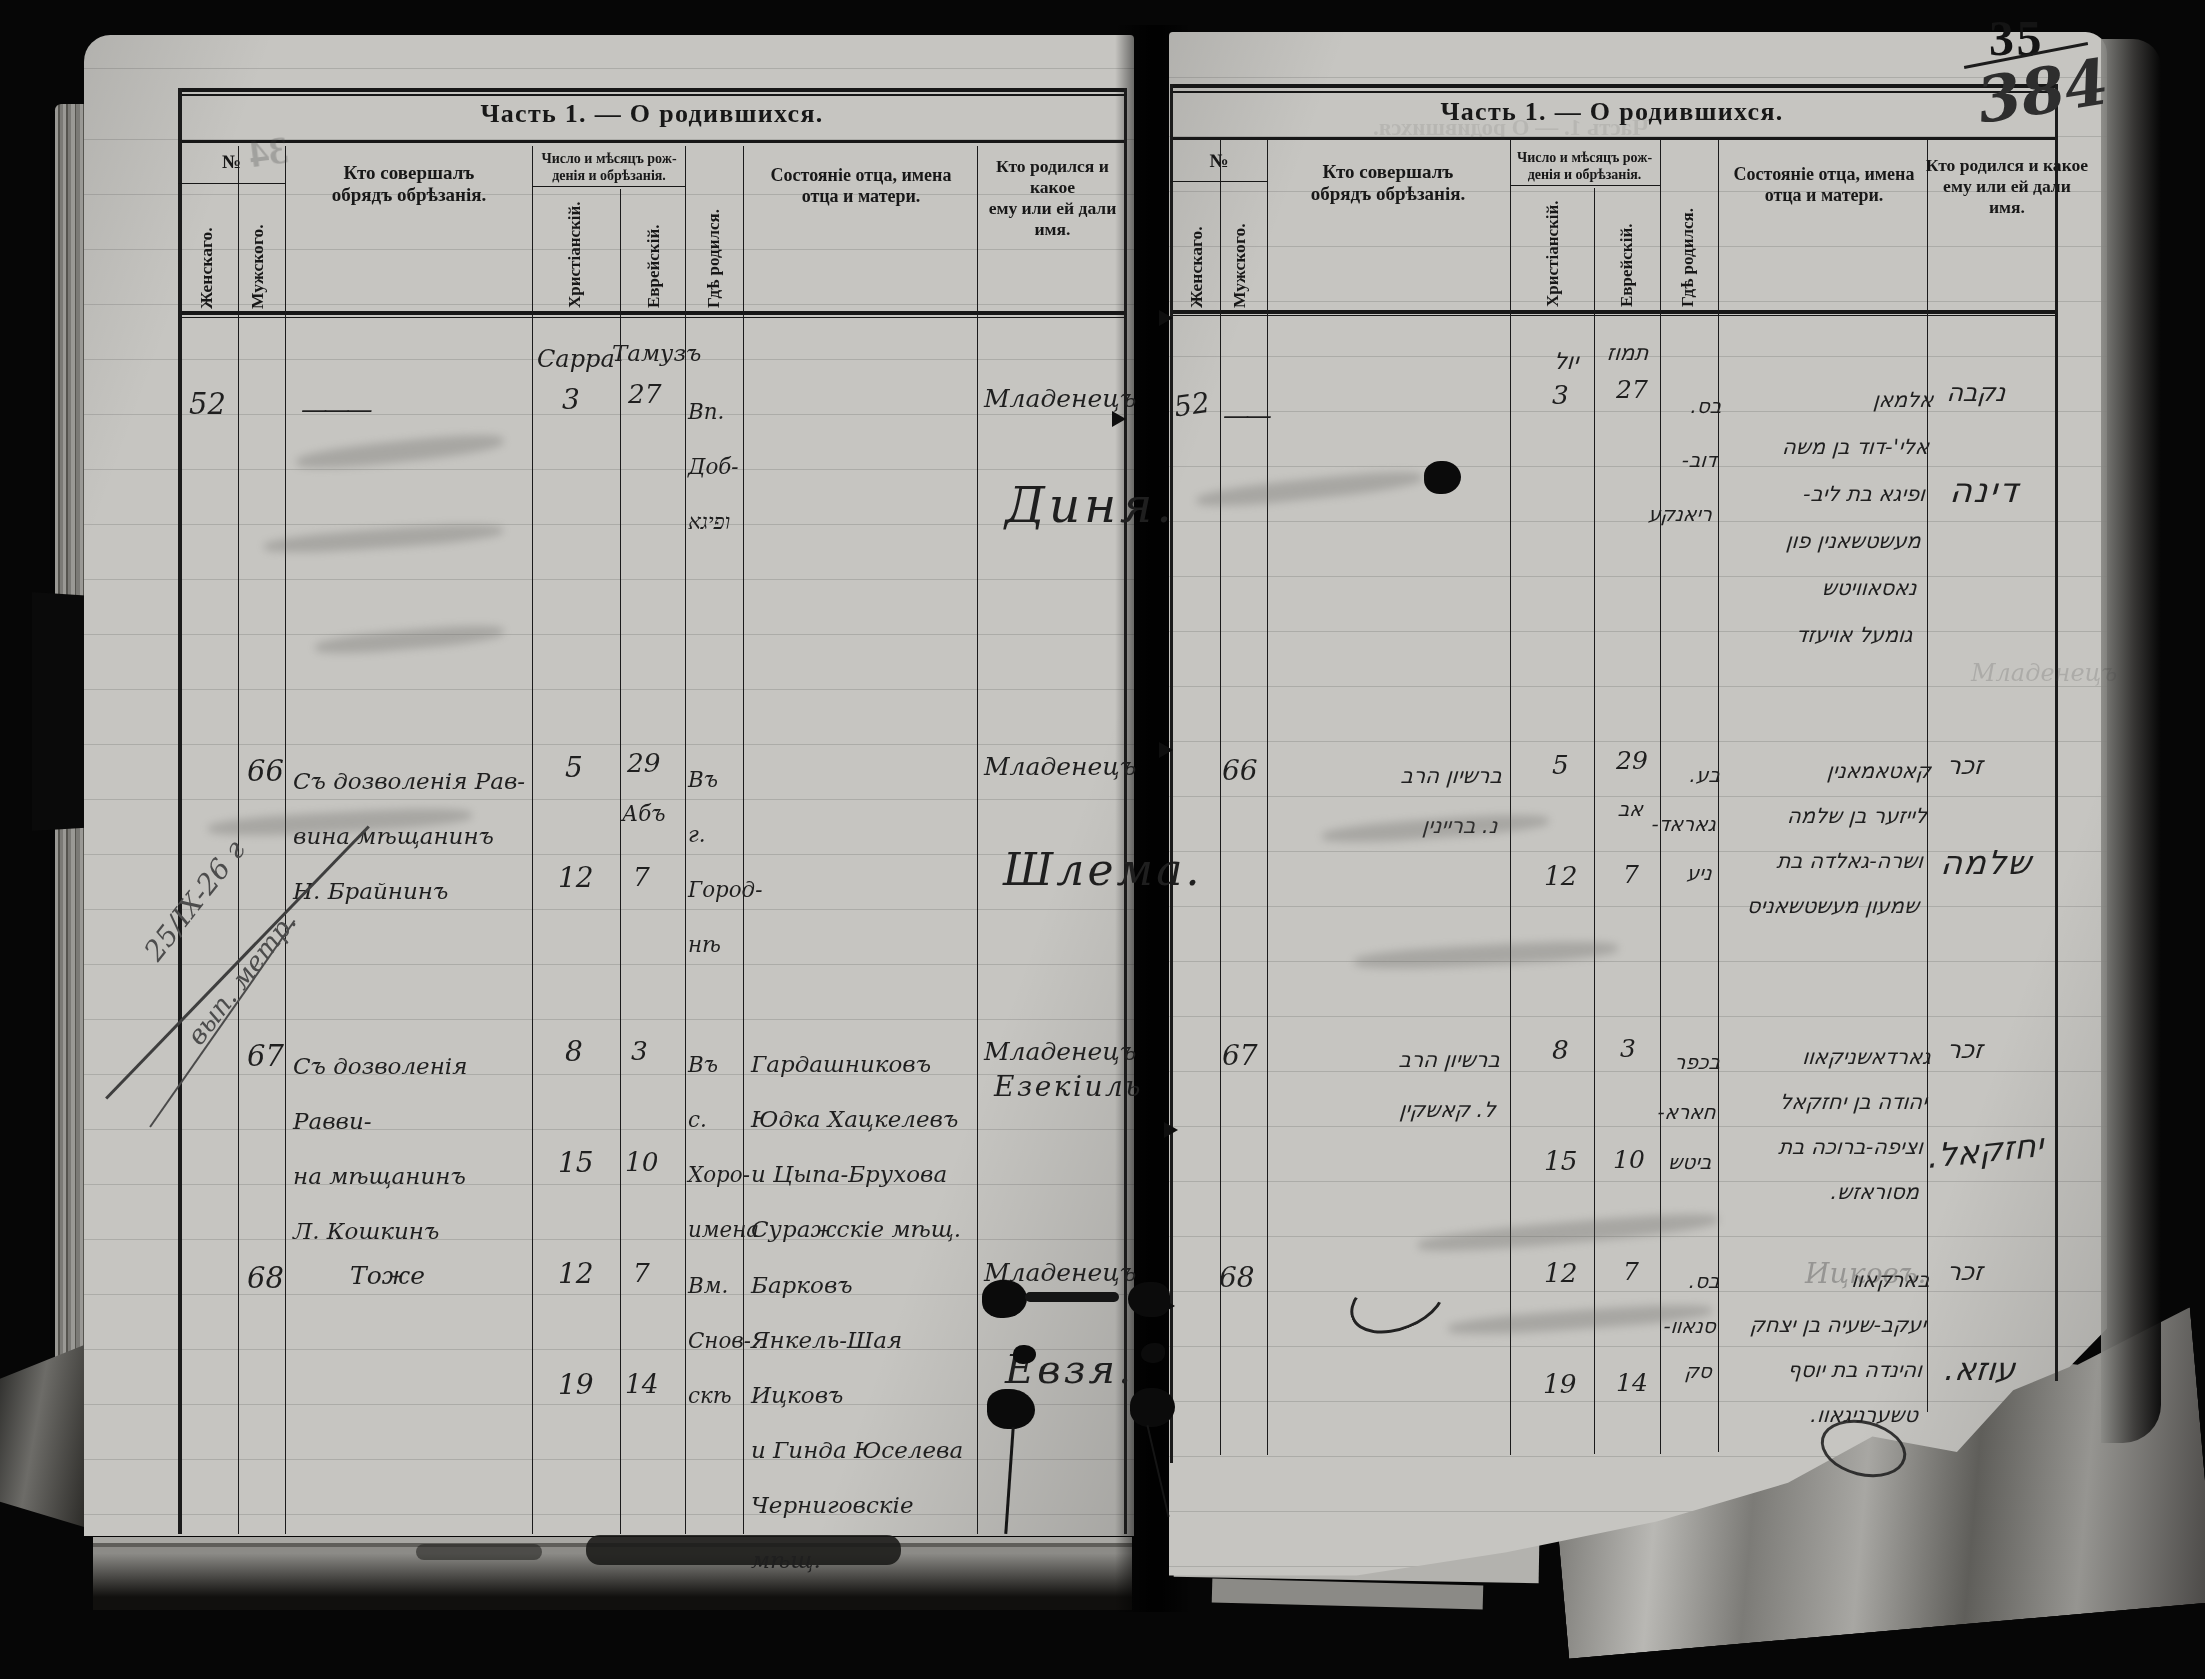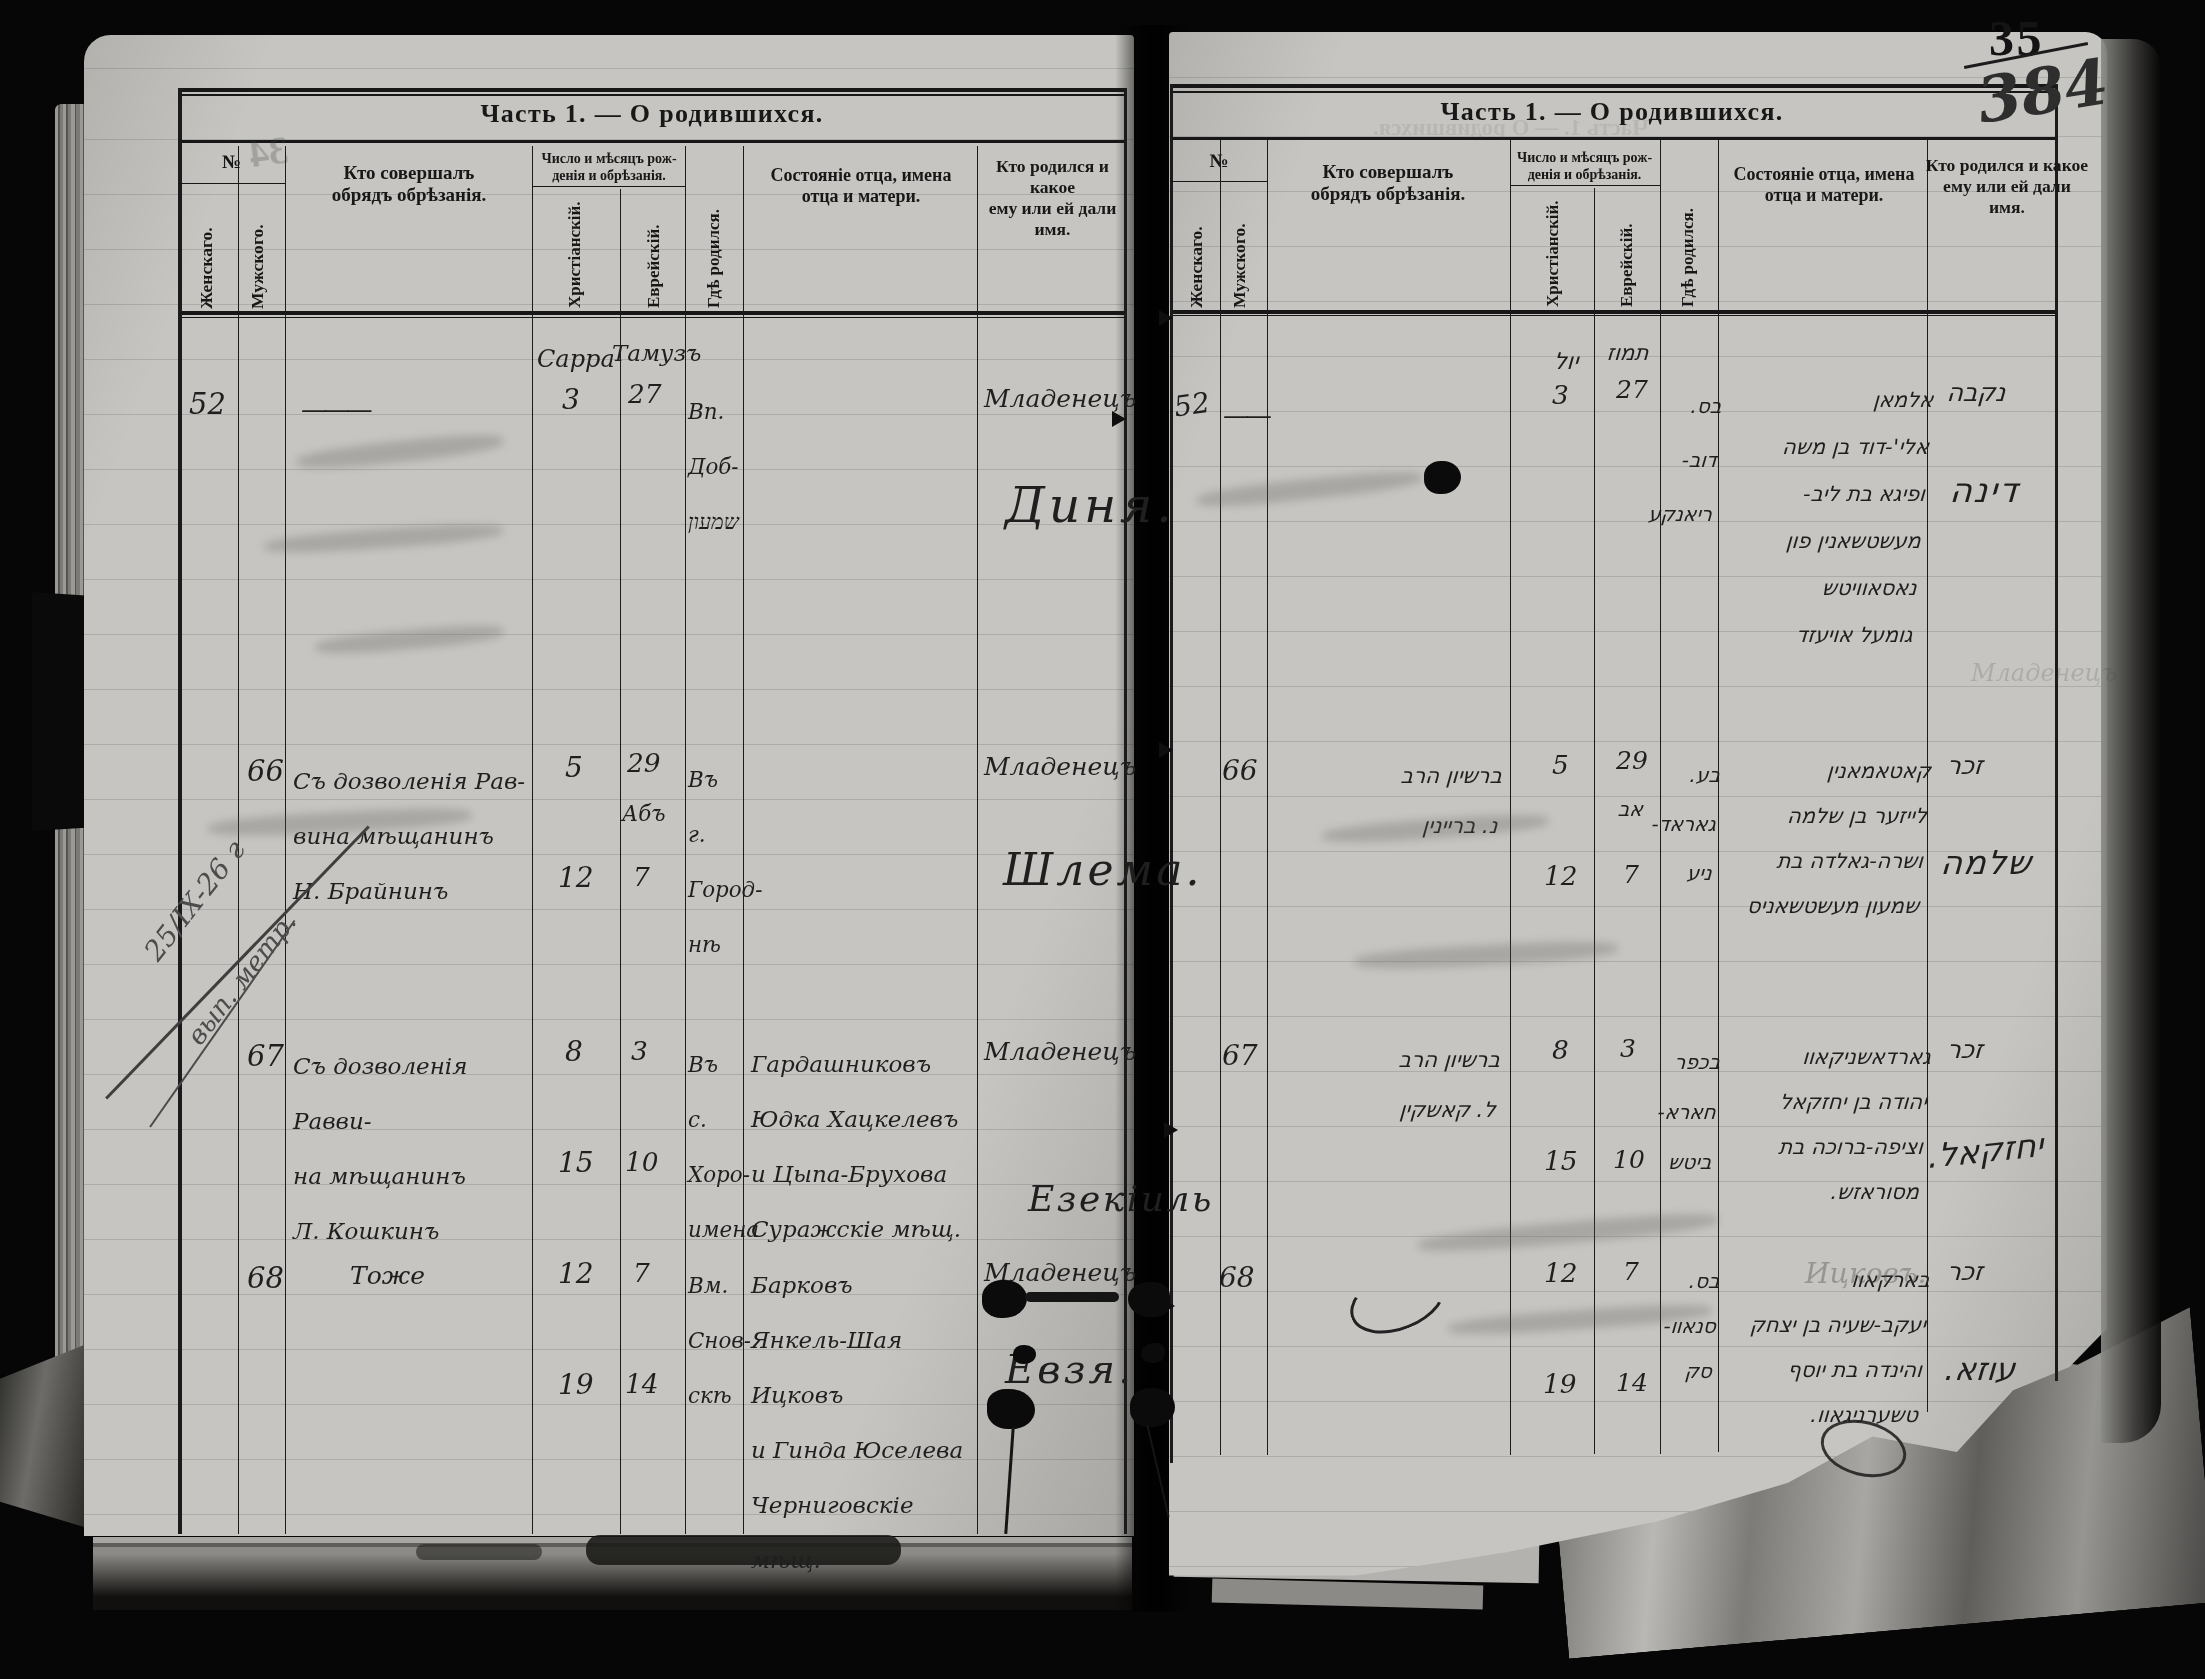--- a/index.html
+++ b/index.html
@@ -106,21 +106,21 @@
 
   <div class="hw abs" style="left:537px;top:345px;font-size:24px;">Сарра</div>
   <div class="hw abs" style="left:612px;top:340px;font-size:23px;">Тамузъ</div>
 
   <div class="hw abs" style="left:189px;top:387px;font-size:29px;">52</div>
   <div class="hw abs" style="left:301px;top:393px;font-size:26.4px;letter-spacing:-3.8px;">———</div>
   <div class="hw abs" style="left:562px;top:383px;font-size:28px;">3</div>
   <div class="hw abs" style="left:628px;top:378px;font-size:26.4px;">27</div>
   <div class="hw abs" style="left:688px;top:384px;width:54px;font-size:21.4px;line-height:55px;">Вп.
 Доб-
-שמעון</div>
+ופיגא</div>
   <div class="hw abs" style="left:984px;top:384px;font-size:25px;">Младенецъ</div>
   <div class="hw abs" style="left:1005px;top:477px;font-size:49px;letter-spacing:3.8px;">Диня.</div>
 
   <div class="hw abs" style="left:247px;top:754px;font-size:29px;">66</div>
   <div class="hw abs" style="left:293px;top:754px;width:234px;font-size:23px;line-height:55px;">Съ дозволенія Рав-
 вина мѣщанинъ
 Н. Брайнинъ</div>
   <div class="hw abs" style="left:565px;top:751px;font-size:28px;">5</div>
   <div class="hw abs" style="left:558px;top:861px;font-size:28px;">12</div>
   <div class="hw abs" style="left:627px;top:747px;font-size:26.4px;">29</div>
@@ -141,21 +141,21 @@
   <div class="hw abs" style="left:631px;top:1035px;font-size:26.4px;">3</div>
   <div class="hw abs" style="left:625px;top:1146px;font-size:26.4px;">10</div>
   <div class="hw abs" style="left:688px;top:1037px;width:54px;font-size:21.4px;line-height:55px;">Въ с.
 Хоро-
 имена</div>
   <div class="hw abs" style="left:751px;top:1037px;width:224px;font-size:23px;line-height:55px;">Гардашниковъ
 Юдка Хацкелевъ
 и Цыпа-Брухова
 Суражскіе мѣщ.</div>
   <div class="hw abs" style="left:984px;top:1037px;font-size:25px;">Младенецъ</div>
-  <div class="hw abs" style="left:994px;top:1178px;font-size:36px;letter-spacing:2.5px;margin-left:34px;">Езекіиль</div>
+  <div class="hw abs" style="left:994px;top:1070px;font-size:28px;letter-spacing:2.5px;">Езекіиль</div>
 
   <div class="hw abs" style="left:247px;top:1261px;font-size:29px;">68</div>
   <div class="hw abs" style="left:350px;top:1261px;font-size:25px;">Тоже</div>
   <div class="hw abs" style="left:558px;top:1257px;font-size:28px;">12</div>
   <div class="hw abs" style="left:558px;top:1368px;font-size:28px;">19</div>
   <div class="hw abs" style="left:633px;top:1257px;font-size:26.4px;">7</div>
   <div class="hw abs" style="left:625px;top:1368px;font-size:26.4px;">14</div>
   <div class="hw abs" style="left:688px;top:1258px;width:54px;font-size:21.4px;line-height:55px;">Вм.
 Снов-
 скѣ</div>

